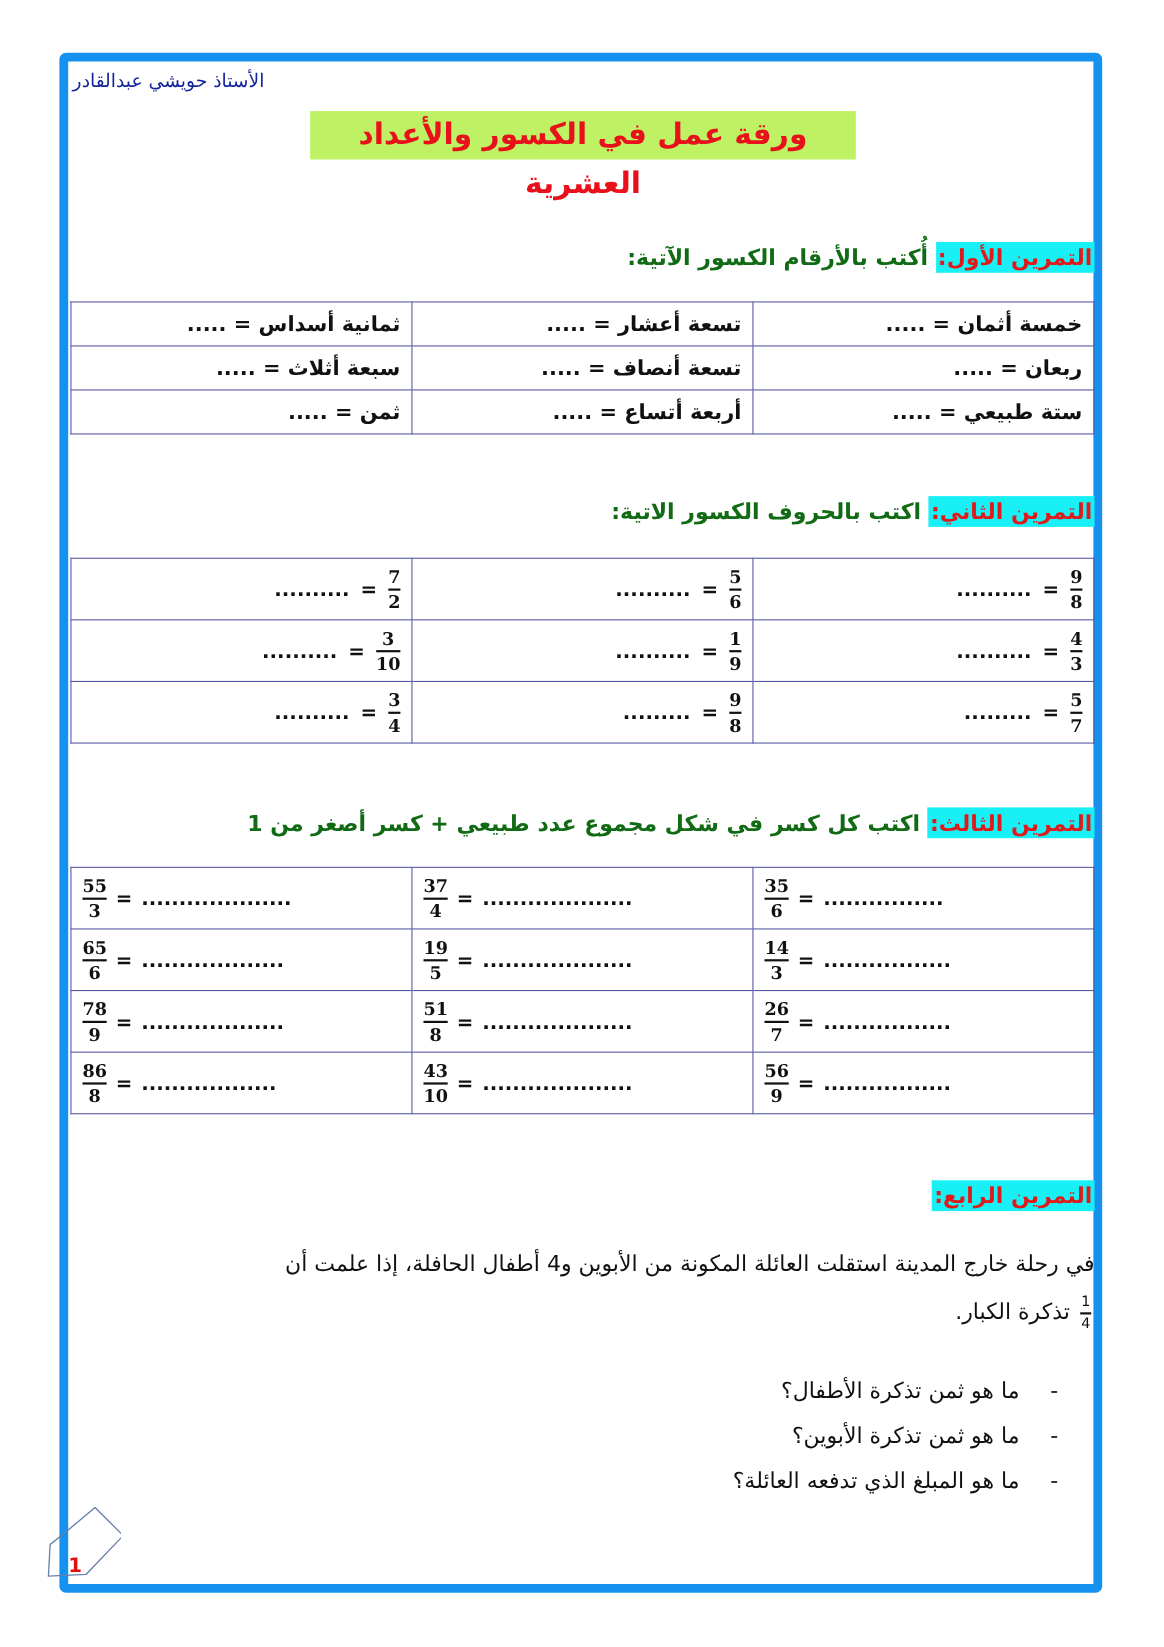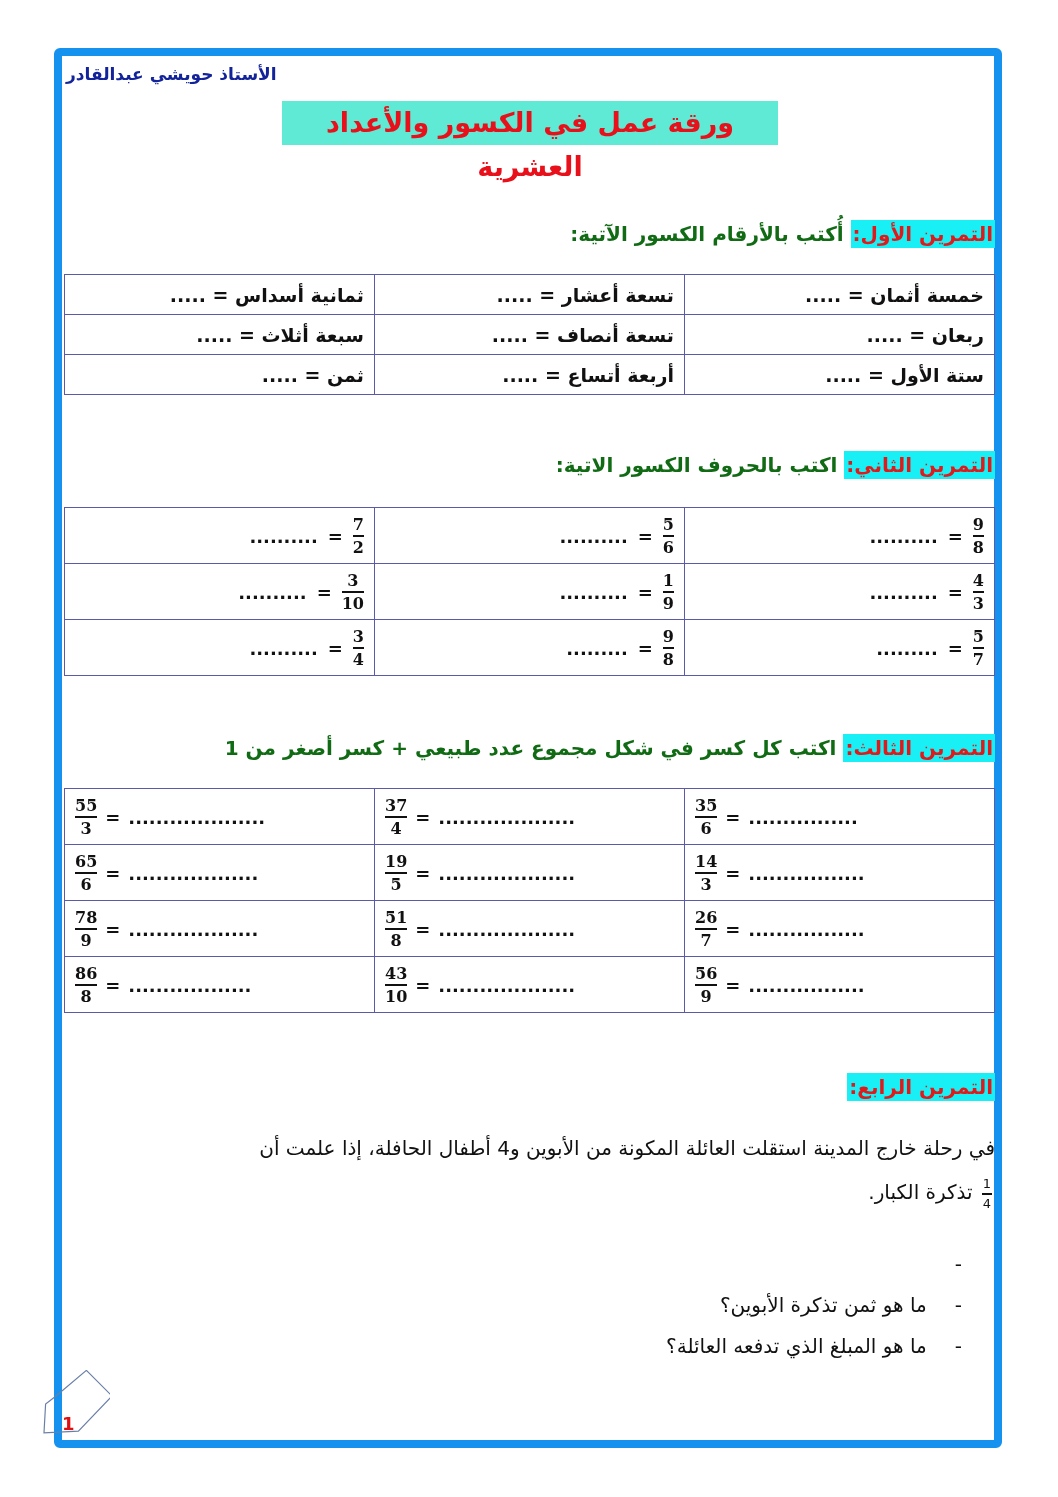--- a/index.html
+++ b/index.html
@@ -1,19 +1,19 @@
 <!DOCTYPE html>
 <html><head>
 <meta charset="utf-8">
 <style>
   html, body { margin:0; padding:0; background:#ffffff; }
   body { width:1058px; height:1497px; position:relative; overflow:hidden; font-family:"DejaVu Sans", sans-serif; }
   .frame { position:absolute; left:54px; top:48px; width:948px; height:1400px; border:8px solid #1592f0; border-radius:6px; box-sizing:border-box; }
-  .author { position:absolute; left:66px; top:64px; font-family:"DejaVu Sans", sans-serif; font-weight:bold; font-size:17px; color:#13239a; direction:rtl; }
-  .title { position:absolute; left:282px; top:101px; width:496px; height:44px; background:#5eead4; color:#e8101a; font-weight:bold; font-size:27px; line-height:44px; text-align:center; direction:rtl; }
+  .author { position:absolute; left:66px; top:64px; font-family:"DejaVu Sans", sans-serif; font-weight:normal; font-size:17px; color:#13239a; direction:rtl; }
+  .title { position:absolute; left:282px; top:101px; width:496px; height:44px; background:#bef264; color:#e8101a; font-weight:bold; font-size:27px; line-height:44px; text-align:center; direction:rtl; }
   .ex-head { position:absolute; right:63px; direction:rtl; font-weight:bold; font-size:20px; color:#116b14; white-space:nowrap; }
   .ex-head .lbl { background:#19f0f5; color:#e01a1a; padding:2px 2px;text-align:right; }
   table.grid { position:absolute; left:64px; width:931px; border-collapse:collapse; table-layout:fixed; }
   table.grid td { border:1.5px solid #5a5aa8; padding:0 10px; box-sizing:border-box; vertical-align:middle;margin-top:47px; }
   table.t1 td { height:40px; direction:rtl; text-align:right; font-weight:bold; font-size:19px; color:#111; }
   .frac { display:inline-flex; flex-direction:column; align-items:center; vertical-align:middle; font-family:"DejaVu Serif", serif; font-weight:bold; font-size:16px; line-height:17px; color:#111; }
   .frac .bar { width:100%; min-width:10px; height:2px; background:#111; margin:2px 0; }
   table.t2 td { height:56px; text-align:right; }
   table.t2 .cell { display:inline-flex; align-items:center; gap:10px; font-weight:bold; font-size:18px; color:#111; }
   table.t3 td { height:56px; text-align:left; }
@@ -42,21 +42,21 @@
       <td>خمسة أثمان = .....</td>
       <td>تسعة أعشار = .....</td>
       <td>ثمانية أسداس = .....</td>
     </tr>
     <tr>
       <td>ربعان = .....</td>
       <td>تسعة أنصاف = .....</td>
       <td>سبعة أثلاث = .....</td>
     </tr>
     <tr>
-      <td>ستة الأول = .....</td>
+      <td>ستة طبيعي = .....</td>
       <td>أربعة أتساع = .....</td>
       <td>ثمن = .....</td>
     </tr>
   </tbody>
 </table>
 
 <div class="ex-head" style="top:453px;">
   <span class="lbl">التمرين الثاني:</span><span> اكتب بالحروف الكسور الاتية:</span>
 </div>
 <table class="grid t2" style="top:507px;" dir="rtl">
@@ -285,20 +285,21 @@
       <span>1</span>
       <span class="bar"></span>
       <span>4</span>
     </span>
     <span>تذكرة الكبار.</span>
   </div>
 </div>
 <div class="questions">
   <div class="q">
       <span>-</span>
+      <span>ما هو ثمن تذكرة الأطفال؟</span>
     </div>
   <div class="q">
       <span>-</span>
       <span>ما هو ثمن تذكرة الأبوين؟</span>
     </div>
   <div class="q">
       <span>-</span>
       <span>ما هو المبلغ الذي تدفعه العائلة؟</span>
     </div>
 </div>

